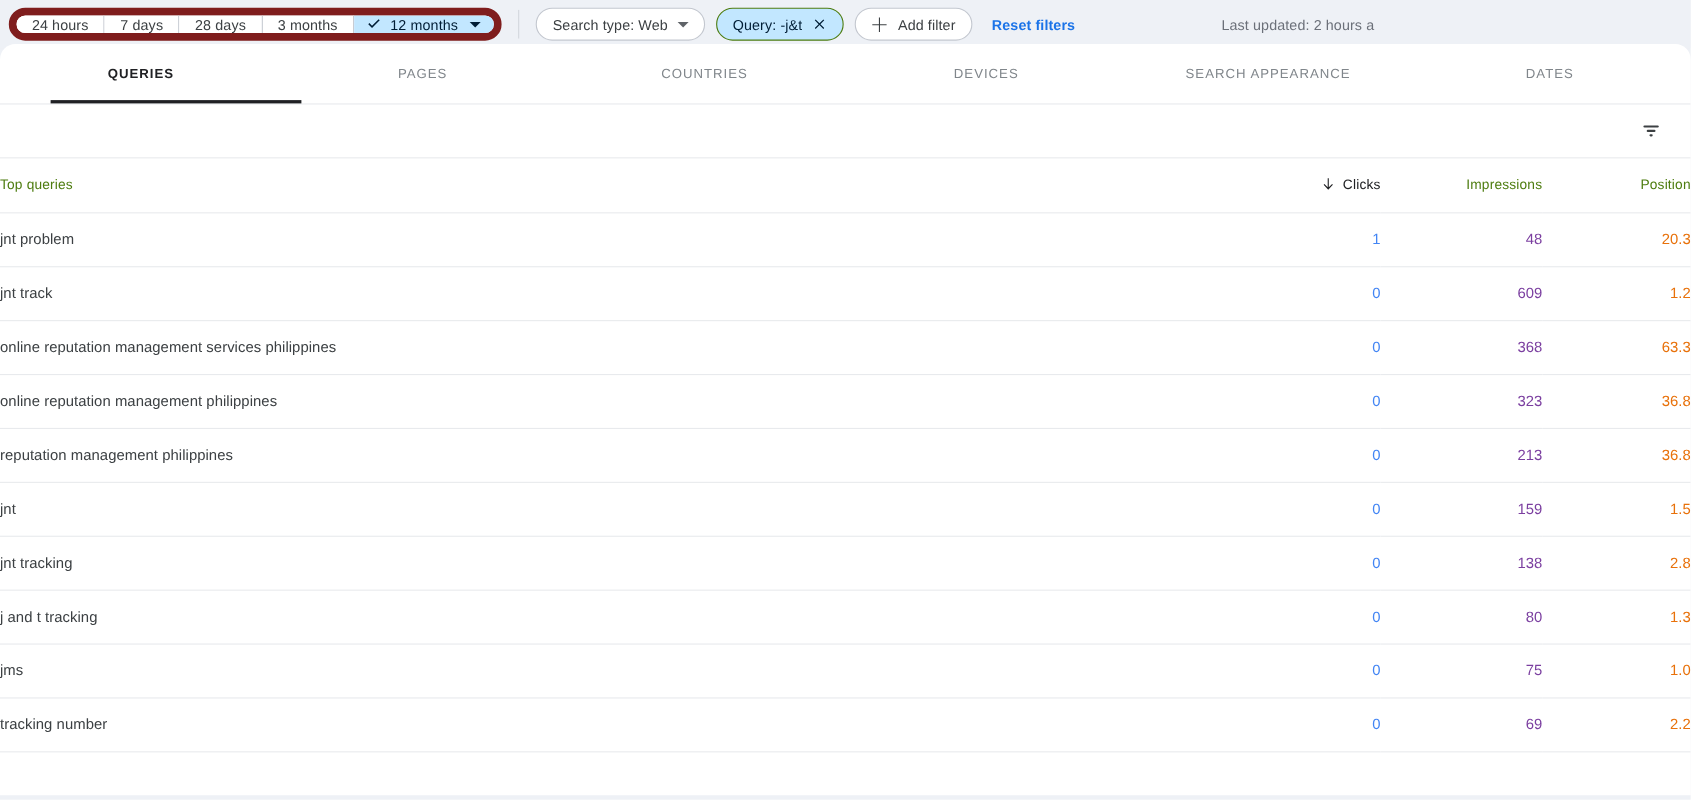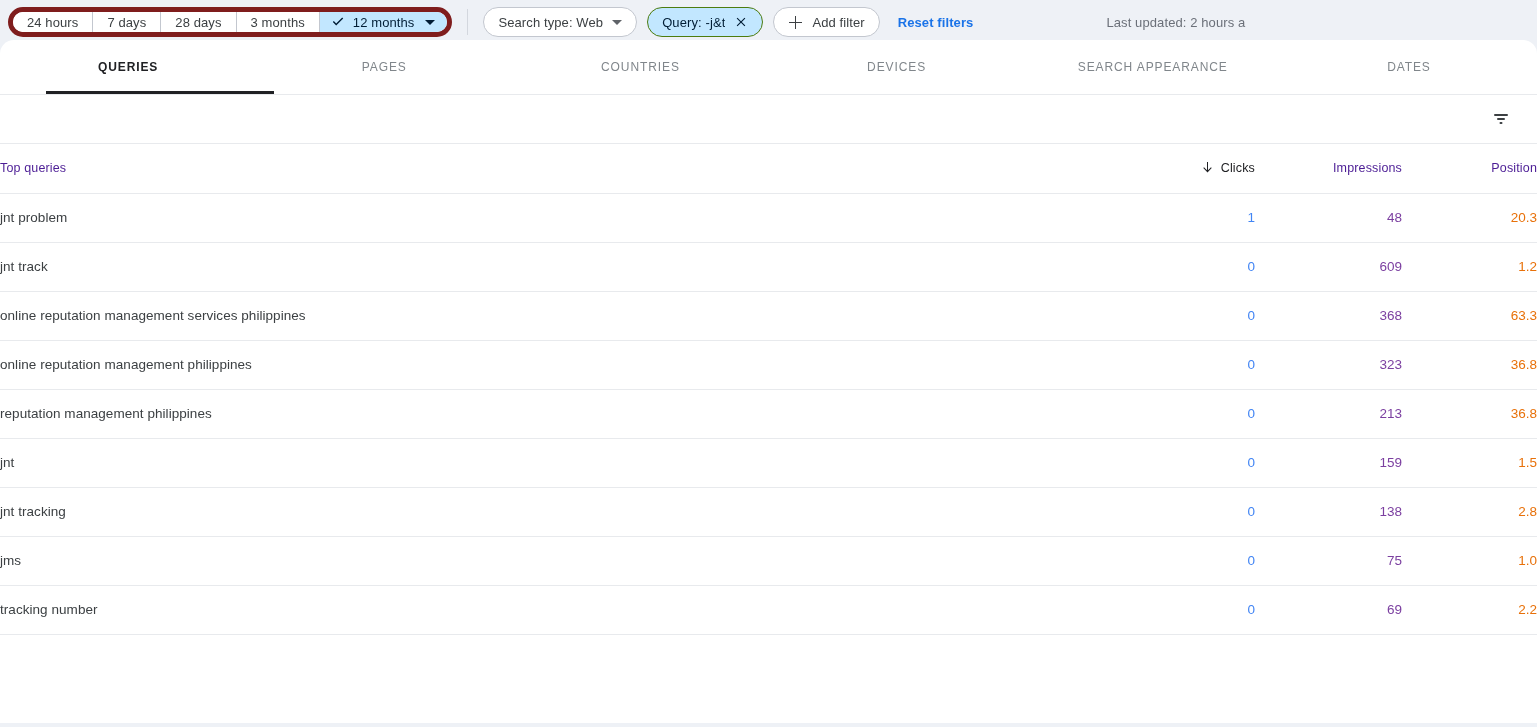--- a/index.html
+++ b/index.html
@@ -27,21 +27,21 @@
     background: #eef1f6;
     white-space: nowrap;
     overflow: hidden;
   }
 
   
   .segmented {
     display: flex;
     align-items: stretch;
     height: 30px;
-    border: 5px solid #7f1d1d;
+    border: 7px solid #7f1d1d;
     border-radius: 16px;
     background: #ffffff;
     overflow: hidden;
   }
   .seg-item {
     display: flex;
     align-items: center;
     justify-content: center;
     padding: 0 14px;
     font-size: 13px;
@@ -218,21 +218,21 @@
     padding: 0;
     font-weight: 400;
   }
   th.col-query { width: 1130px; text-align: left; padding-left: 24px; }
   th.col-clicks { width: 125px; text-align: right; padding-right: 18px; }
   th.col-impr   { width: 147px; text-align: right; padding-right: 0px; }
   th.col-pos    { width: 135px; text-align: right; padding-right: 18px; }
 
   th {
     font-size: 12.5px;
-    color: #4c1d95;
+    color: #4d7c0f;
     letter-spacing: 0.15px;
     cursor: pointer;
     white-space: nowrap;
   }
   th.sorted { color: #202124; font-weight: 700; }
   .sort-arrow {
     display: inline-block;
     width: 13px; height: 13px;
     vertical-align: -2px;
     margin-right: 7px;
@@ -410,20 +410,26 @@
         <td class="impr-cell">159</td>
         <td class="pos-cell">1.5</td>
       </tr>
       <tr class="data-row">
         <td class="query-cell">jnt tracking</td>
         <td class="clicks-cell">0</td>
         <td class="impr-cell">138</td>
         <td class="pos-cell">2.8</td>
       </tr>
       <tr class="data-row">
+        <td class="query-cell">j and t tracking</td>
+        <td class="clicks-cell">0</td>
+        <td class="impr-cell">80</td>
+        <td class="pos-cell">1.3</td>
+      </tr>
+      <tr class="data-row">
         <td class="query-cell">jms</td>
         <td class="clicks-cell">0</td>
         <td class="impr-cell">75</td>
         <td class="pos-cell">1.0</td>
       </tr>
       <tr class="data-row">
         <td class="query-cell">tracking number</td>
         <td class="clicks-cell">0</td>
         <td class="impr-cell">69</td>
         <td class="pos-cell">2.2</td>

